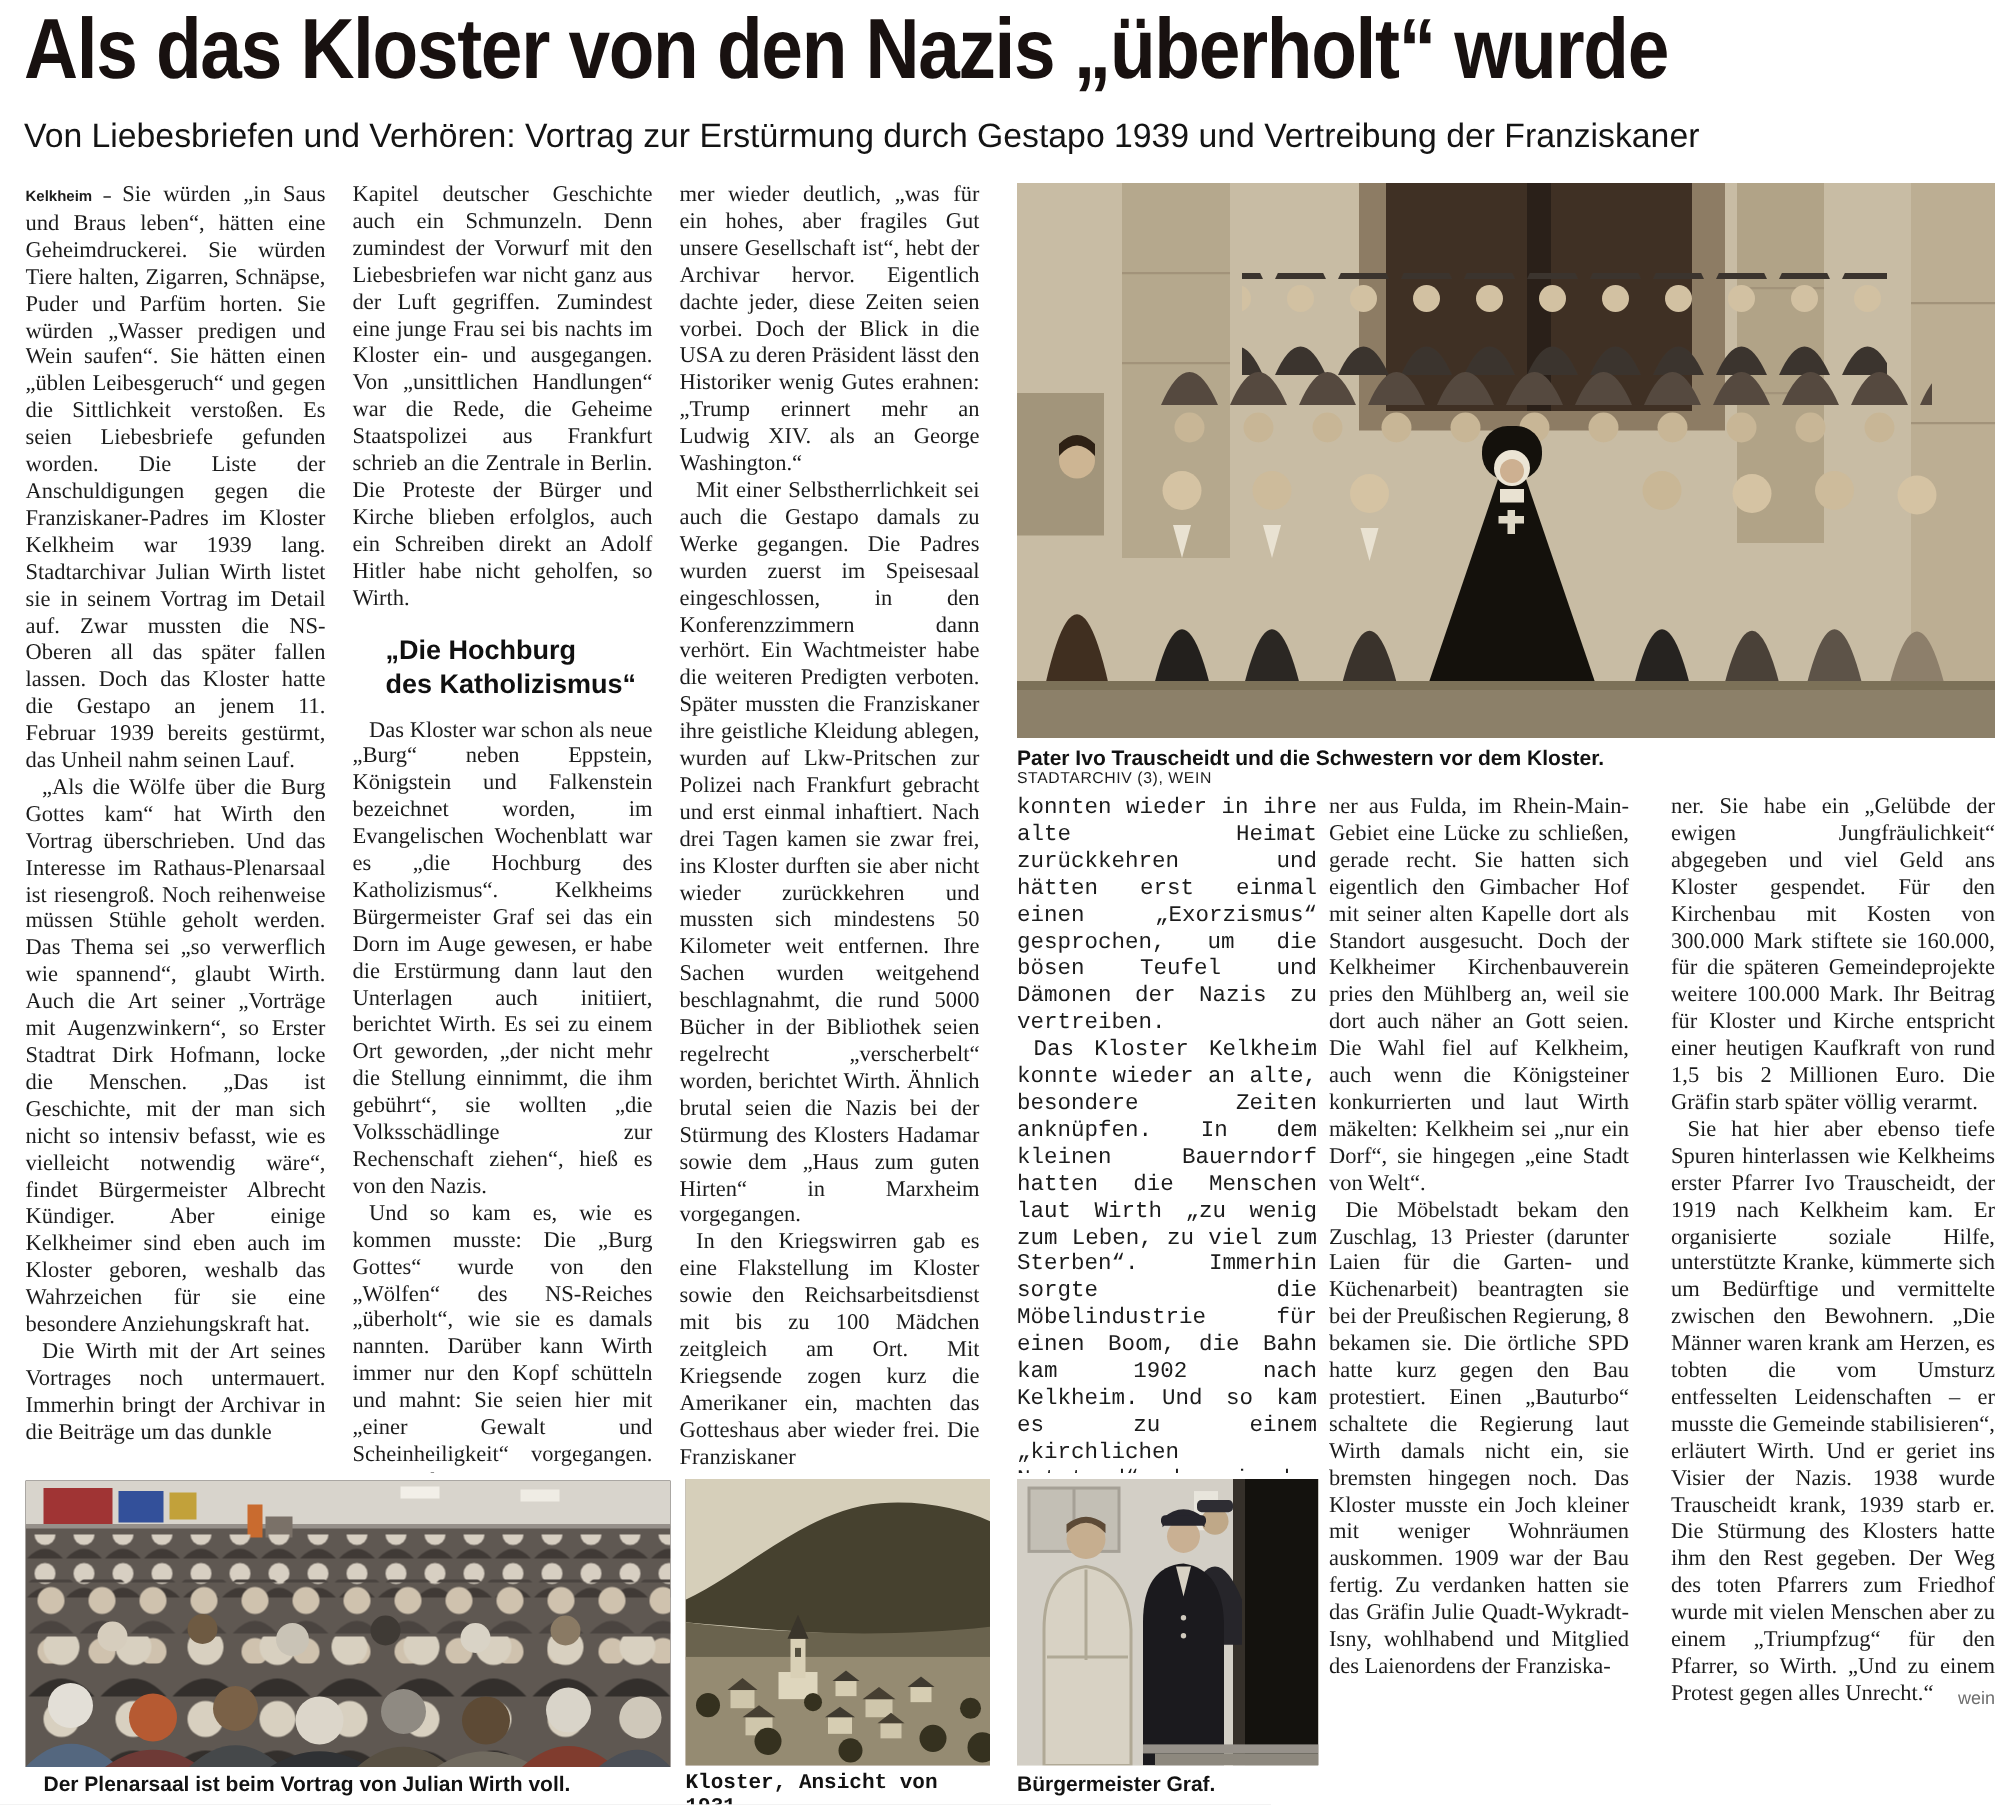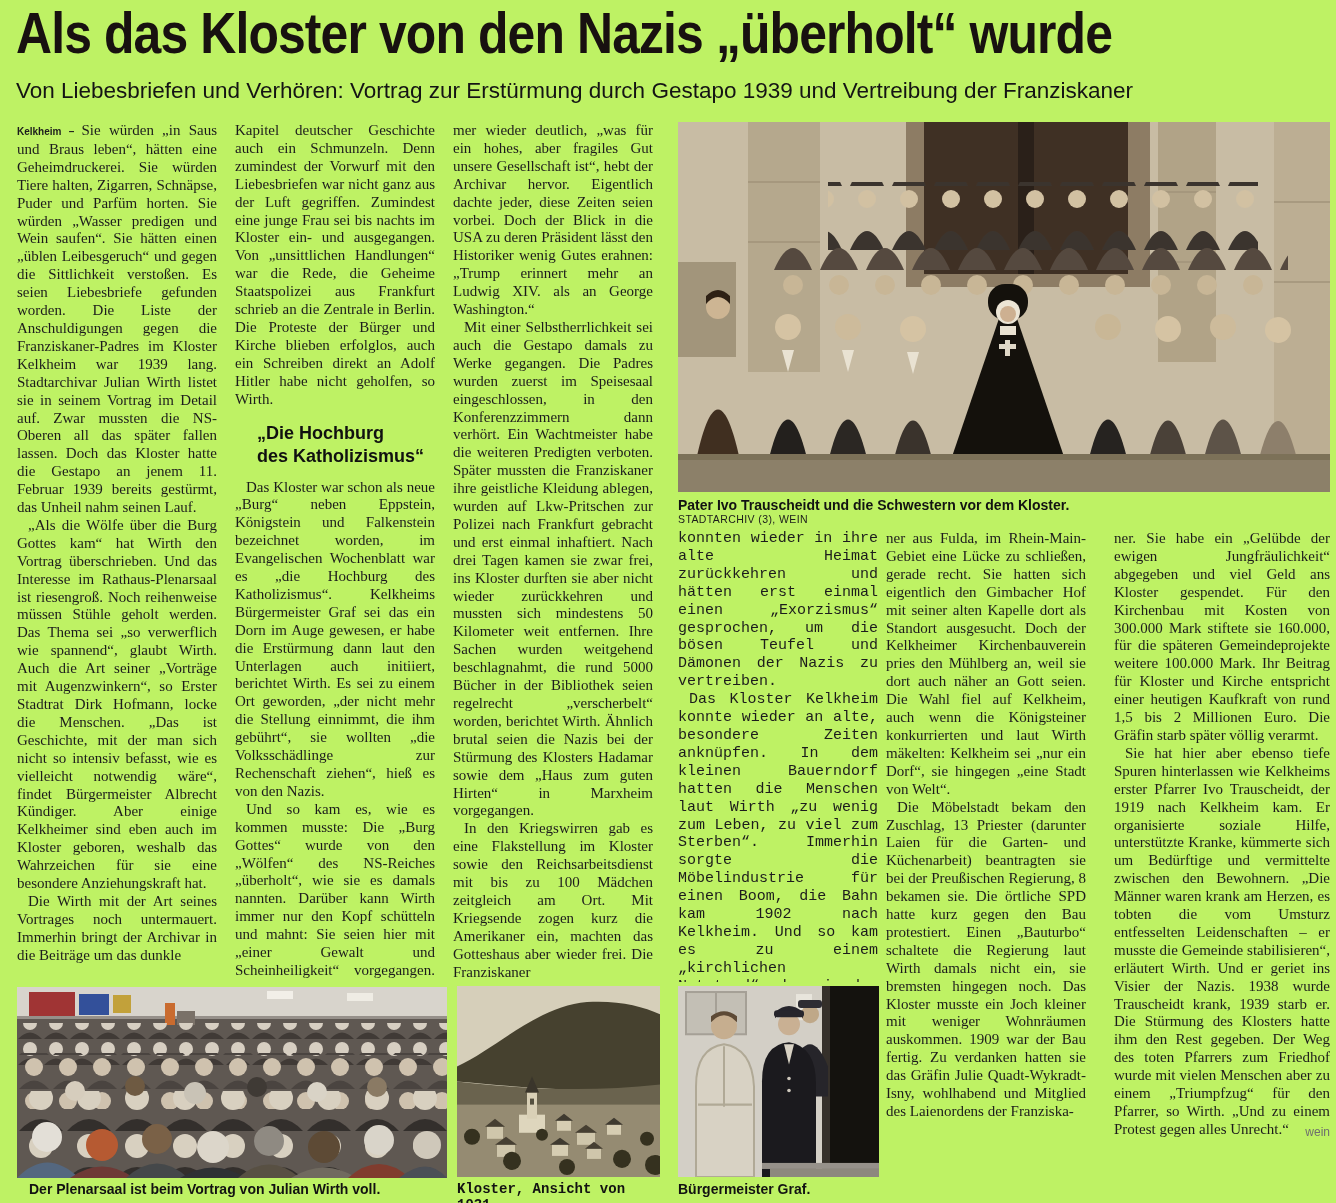--- a/index.html
+++ b/index.html
@@ -1,16 +1,16 @@
 <!DOCTYPE html>
 <html lang="de"><head>
 <meta charset="utf-8">
 <style>
   html,body{margin:0;padding:0;background:#e9e9e9;}
-  .page{position:relative;width:1336px;height:1203px;background:#bef264;overflow:hidden;
+  .page{position:relative;width:1336px;height:1203px;background:#ffffff;overflow:hidden;
         font-family:"Liberation Serif",serif;color:#1c1c1c;}
 
   .headline{position:absolute;left:16px;top:4px;margin:0;
             font:700 57px/1.05 "Liberation Sans",sans-serif;color:#181110;
             letter-spacing:-1px;white-space:nowrap;transform:scaleX(.875);transform-origin:0 0;}
   .subheadline{position:absolute;left:16px;top:79px;margin:0;
             font:400 22.5px/1.1 "Liberation Sans",sans-serif;color:#141414;white-space:nowrap;}
 
   .col{position:absolute;top:122px;width:200px;overflow:hidden;}
   #c1{left:17px;height:860px;}

